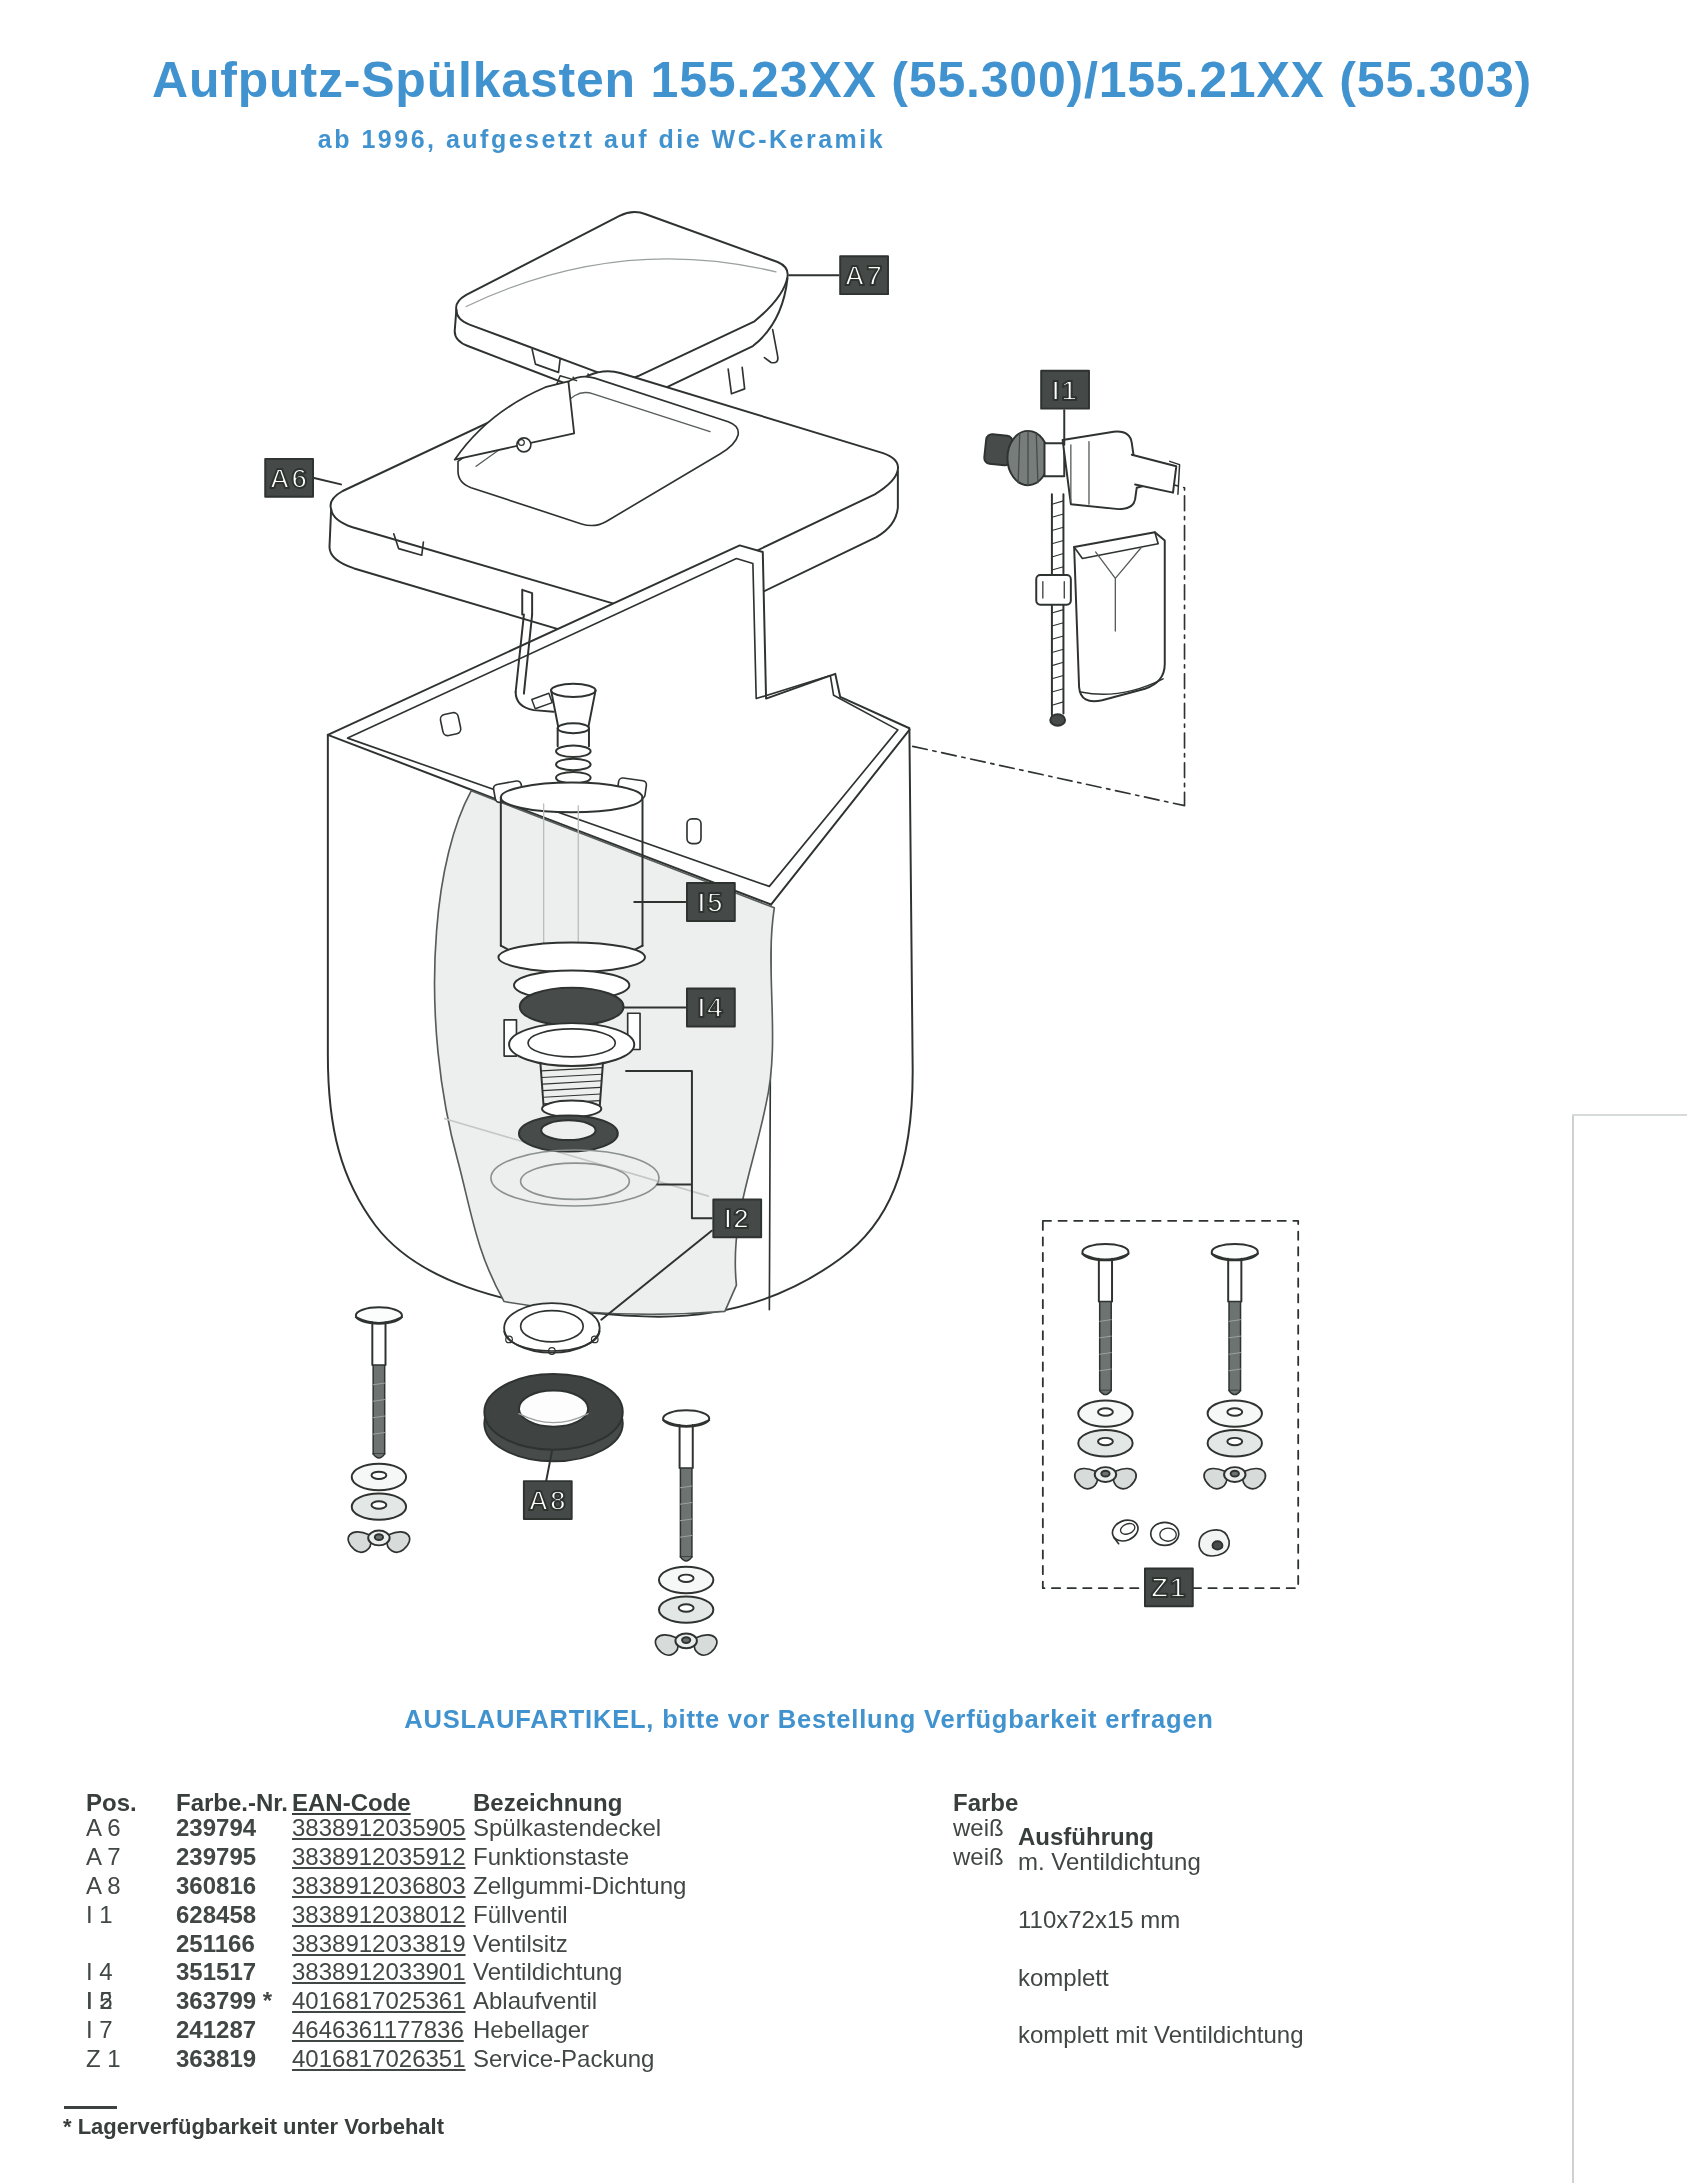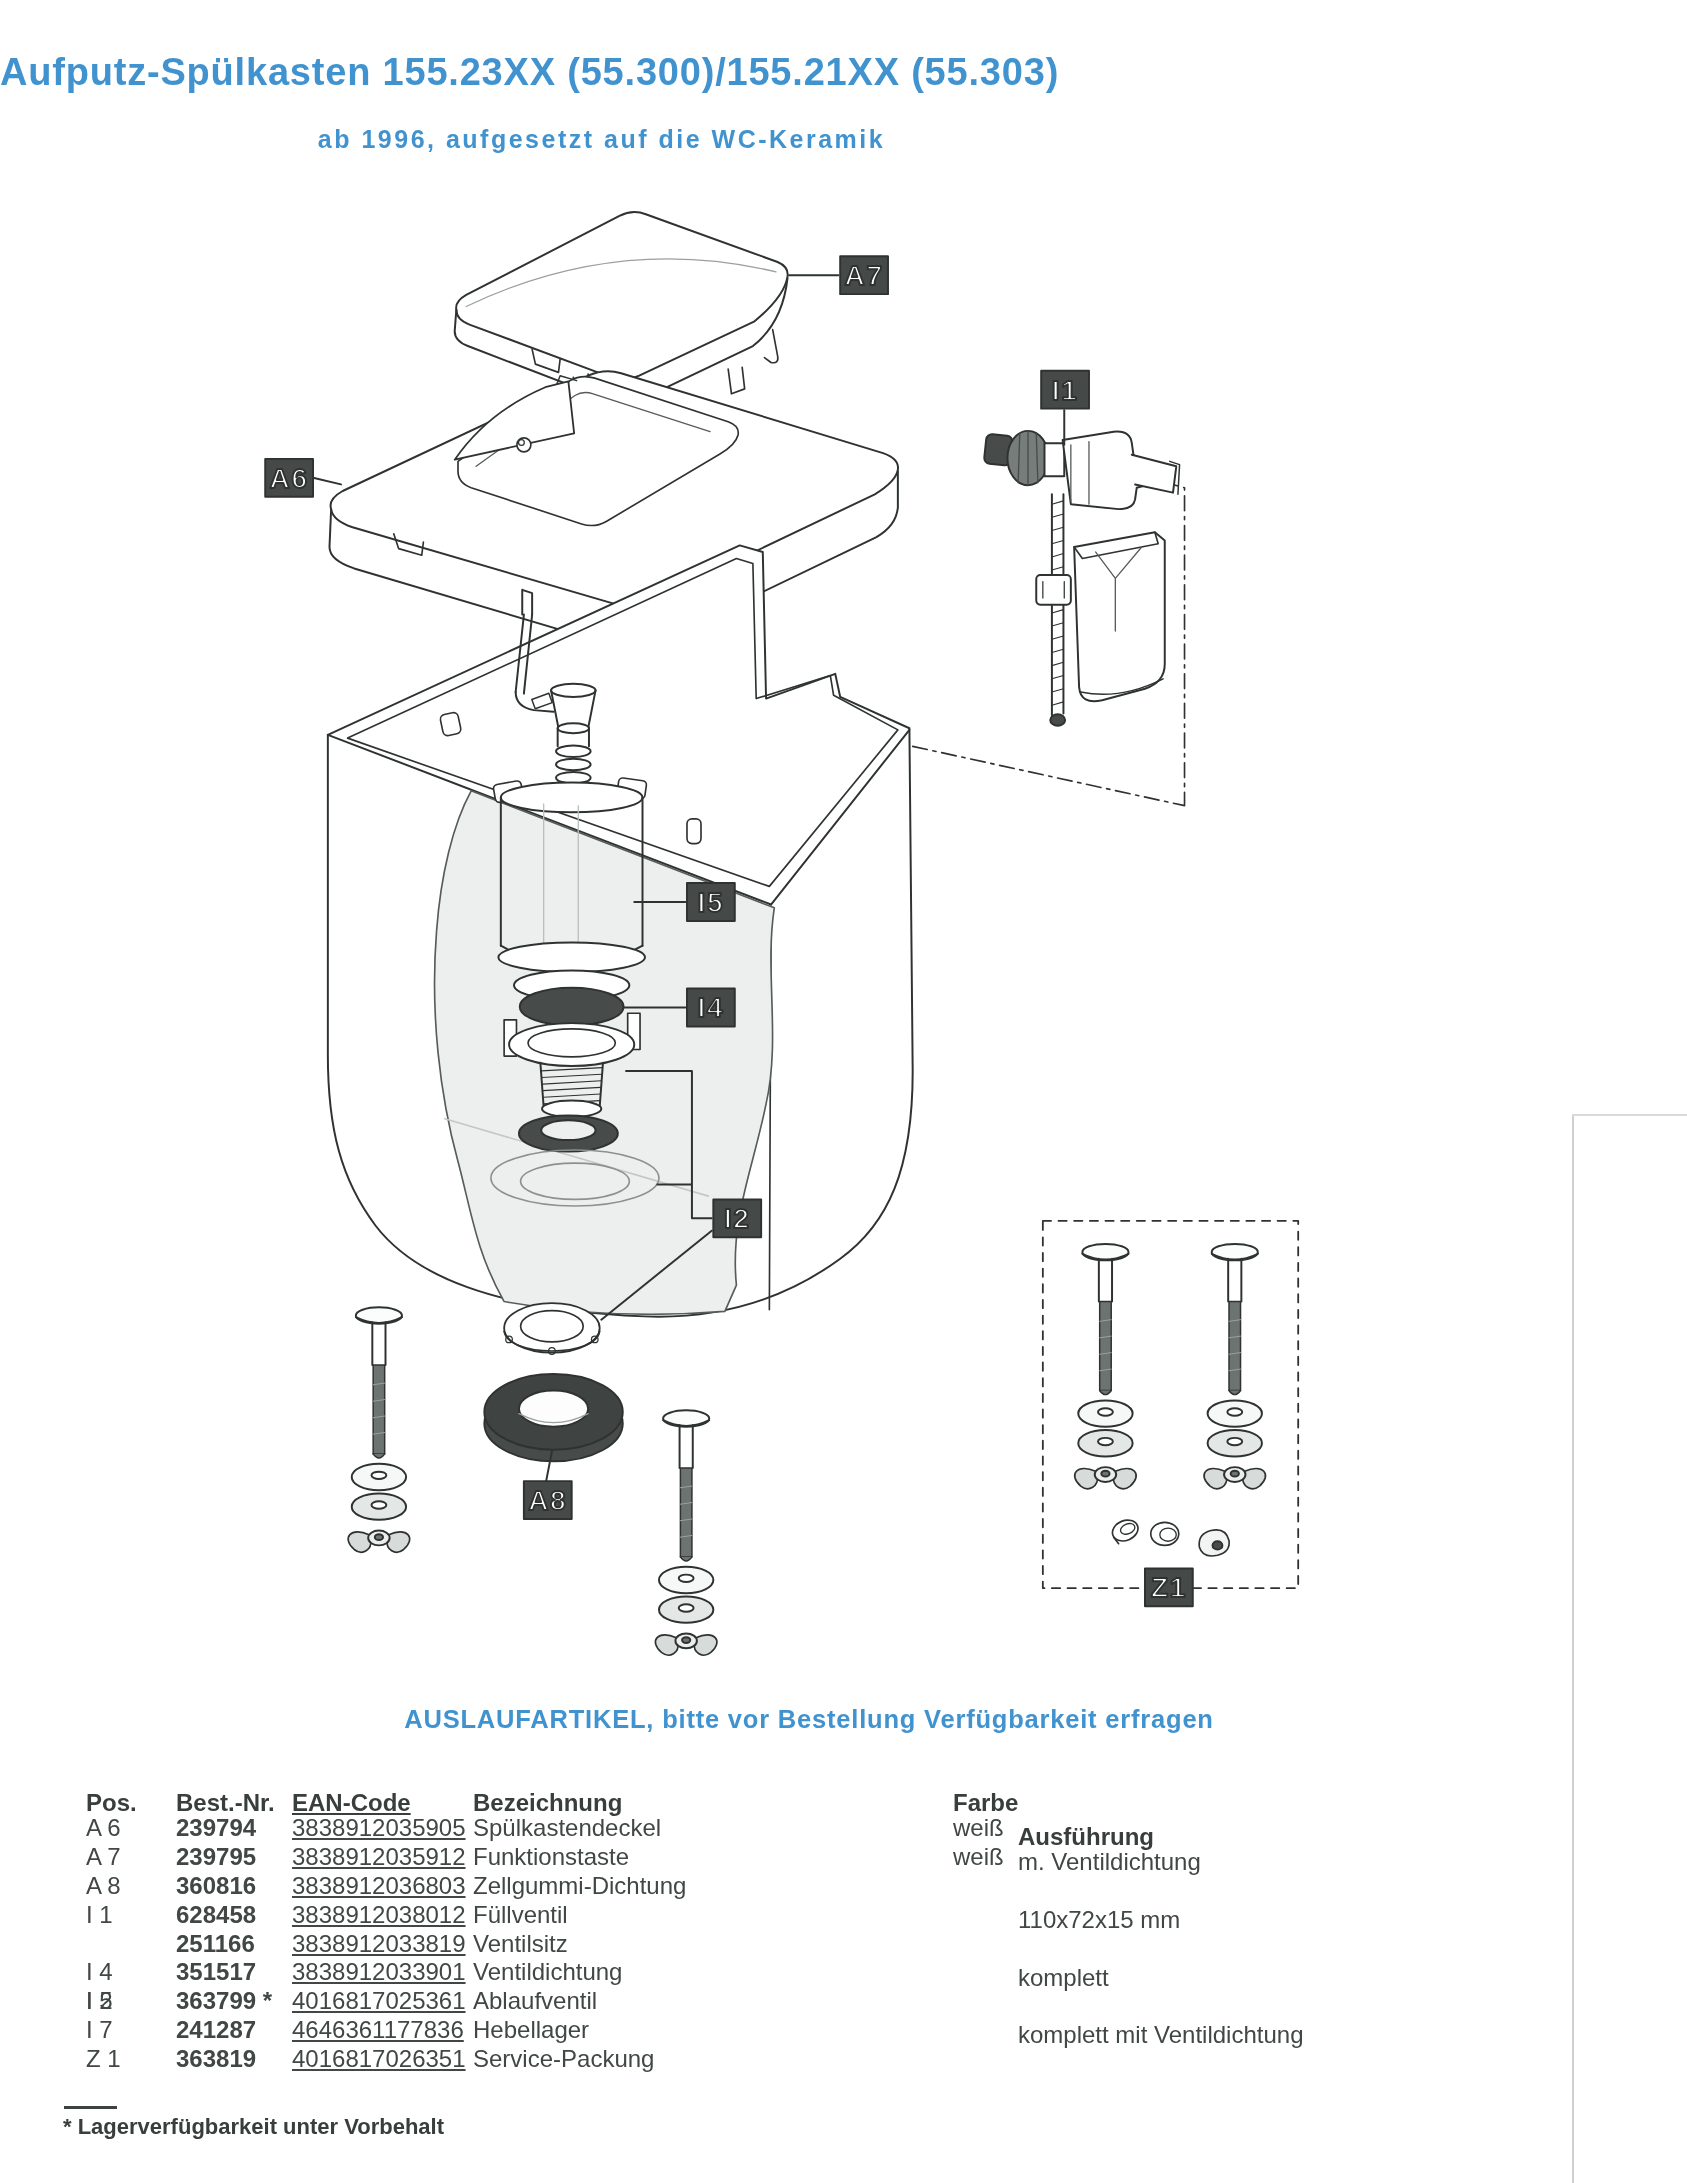--- a/index.html
+++ b/index.html
@@ -2,22 +2,22 @@
 <html style="font-size:13px"><head>
 <meta charset="utf-8">
 <style>
   html,body{margin:0;padding:0;}
   body{
     width:1687px;height:2183px;position:relative;background:#ffffff;
     font-family:"Liberation Sans", sans-serif;color:#3c4240;overflow:hidden;
   }
   .abs{position:absolute;white-space:nowrap;}
   .title{
-    left:0;top:51px;width:1516px;text-align:left;
-    font-size:38px;font-weight:bold;letter-spacing:0.8px;color:#4193cf;
+    left:16px;top:51px;width:1516px;text-align:right;
+    font-size:50px;font-weight:bold;letter-spacing:0.8px;color:#4193cf;
   }
   .subtitle{
     left:0;top:125px;width:1203px;text-align:center;
     font-size:25px;font-weight:bold;letter-spacing:2.5px;color:#4193cf;
   }
   .notice{
     left:0;top:1705px;width:1618px;text-align:center;
     font-size:25.5px;font-weight:bold;letter-spacing:0.8px;color:#4193cf;
   }
   svg.diagram{position:absolute;left:0;top:0;}
@@ -269,21 +269,21 @@
       <text class="lbl" x="1419" y="1939">Z1</text>
     </g>
   </g>
 </svg>
 
 <div class="abs notice">AUSLAUFARTIKEL, bitte vor Bestellung Verfügbarkeit erfragen</div>
 
 <div>
 
   <div class="tbl-cell tbl-head c-pos" style="top:1789px">Pos.</div>
-  <div class="tbl-cell tbl-head c-nr" style="top:1789px">Best.-Nr.</div>
+  <div class="tbl-cell tbl-head c-nr" style="top:1789px">Farbe.-Nr.</div>
   <div class="tbl-cell tbl-head c-ean" style="top:1789px">EAN-Code</div>
   <div class="tbl-cell tbl-head c-bez" style="top:1789px">Bezeichnung</div>
   <div class="tbl-cell tbl-head c-farbe" style="top:1789px">Farbe</div>
   <div class="tbl-cell tbl-head c-ausf" style="top:1789px">Ausführung</div>
 
   <div>
     <div class="tbl-cell c-pos" style="top:1814px">A 6</div>
     <div class="tbl-cell c-nr b" style="top:1814px">239794</div>
     <div class="tbl-cell c-ean" style="top:1814px">3838912035905</div>
     <div class="tbl-cell c-bez" style="top:1814px">Spülkastendeckel</div>

